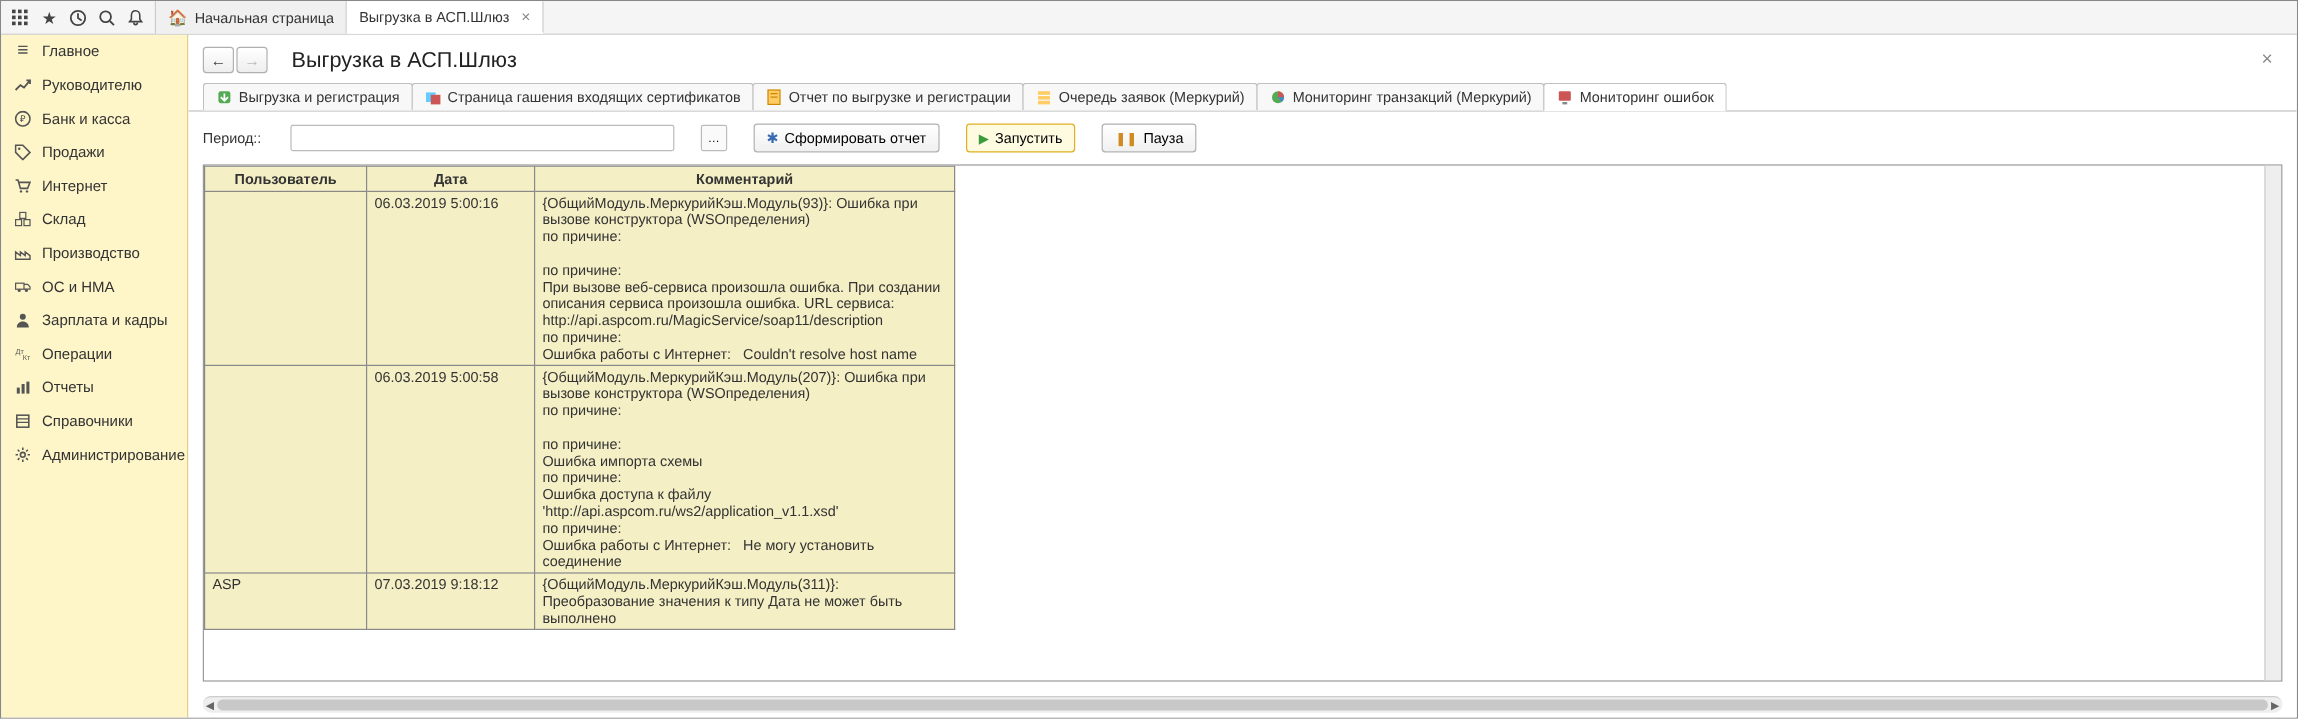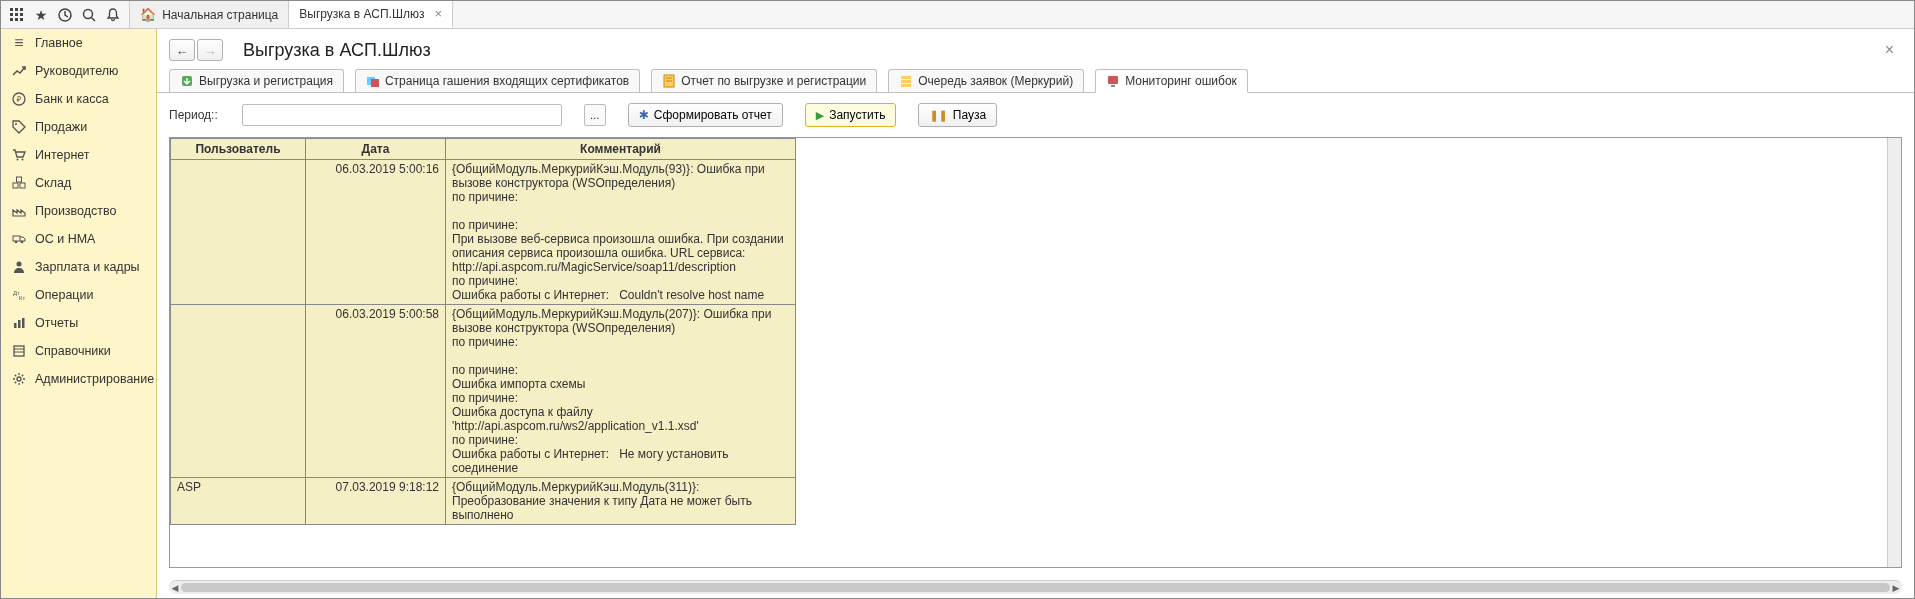--- a/index.html
+++ b/index.html
@@ -30,21 +30,21 @@
 
 .content { flex: 1; display: flex; flex-direction: column; overflow: hidden; background: #fff; }
 .content-header { display: flex; align-items: center; padding: 10px 12px 8px 12px; gap: 20px; }
 .nav-buttons { display: flex; gap: 2px; }
 .nav-btn { width: 26px; height: 22px; border: 1px solid #b0b0b0; background: linear-gradient(#fff,#eee); border-radius: 3px; display: flex; align-items: center; justify-content: center; cursor: pointer; font-size: 13px; color: #444; }
 .nav-btn:last-child { color: #bbb; }
 .page-title { font-size: 18px; font-weight: normal; color: #222; }
 .close-x { margin-left: auto; margin-right: 8px; font-size: 16px; color: #888; cursor: pointer; }
 
 
-.inner-tabs { display: flex; border-bottom: 1px solid #c0c0c0; padding: 0 12px; gap: 12px; }
+.inner-tabs { display: flex; border-bottom: 1px solid #c0c0c0; padding: 0 12px; gap: 0; }
 .inner-tab { display: flex; align-items: center; gap: 5px; padding: 4px 10px; border: 1px solid #c0c0c0; border-bottom: none; background: #f8f8f8; border-radius: 3px 3px 0 0; cursor: pointer; margin-right: -1px; position: relative; white-space: nowrap; }
 .inner-tab.active { background: #fff; z-index: 2; border-bottom: 1px solid #fff; margin-bottom: -1px; justify-content: center; }
 .inner-tab-icon { width: 14px; height: 14px; display:inline-flex; align-items:center; justify-content:center; }
 .inner-tab-icon svg { width: 14px; height: 14px; }
 
 
 .controls-row { display: flex; align-items: center; gap: 22px; padding: 10px 12px; }
 .ctrl-label { color: #333; margin-right: 2px; }
 .period-input { width: 320px; height: 22px; border: 1px solid #bbb; border-radius: 2px; padding: 0 4px; }
 .dots-btn { width: 22px; height: 22px; border: 1px solid #bbb; background: #fafafa; border-radius: 2px; cursor: pointer; display:flex;align-items:center;justify-content:center; font-size:10px; }
@@ -53,21 +53,21 @@
 .play-icon { color: #3a9b3a; font-size: 11px; }
 .pause-icon { color: #d08a20; font-size: 11px; }
 .gear-icon { color: #3a6ab0; }
 
 
 .table-wrap { flex: 1; margin: 0 12px 12px 12px; border: 1px solid #999; overflow: auto; position: relative; background:#fff;}
 .err-table { border-collapse: collapse; width: auto; font-size: 12px; }
 .err-table th { background: #f5efc5; border: 1px solid #888; padding: 3px 6px; font-weight: bold; text-align: center; }
 .err-table td { background: #f5efc5; border: 1px solid #888; padding: 2px 6px; vertical-align: top; white-space: pre-wrap; }
 .col-user { width: 135px; }
-.col-date { width: 140px; text-align: right; }
+.col-date { width: 140px; }
 .col-comment { width: 350px; }
 
 
 .bottom-scroll { height: 14px; background: #eee; border-top: 1px solid #ccc; margin: 0 12px 4px 12px; position: relative; border-radius: 7px;}
 .bottom-scroll-thumb { position:absolute; left:12px; right:12px; top:2px; bottom:2px; background:#c8c8c8; border-radius:5px;}
 .scroll-arrow { position:absolute; top:0; bottom:0; width:12px; display:flex; align-items:center; justify-content:center; font-size:9px; color:#666;}
 .scroll-arrow.right{ right:0;} .scroll-arrow.left{left:0;}
 .vscroll { width:14px; background:#eee; border-left:1px solid #ccc; position:absolute; right:0; top:0; bottom:0;}
 </style>
 </head>
@@ -284,20 +284,30 @@
         </div>
         <div class="inner-tab">
           <span class="inner-tab-icon">
               <svg viewBox="0 0 14 14">
                 <rect x="2" y="2" width="10" height="3" fill="#fc6"></rect>
                 <rect x="2" y="6" width="10" height="3" fill="#fc6"></rect>
                 <rect x="2" y="10" width="10" height="3" fill="#fc6"></rect>
               </svg>
             </span>
           <span>Очередь заявок (Меркурий)</span>
+        </div>
+        <div class="inner-tab">
+          <span class="inner-tab-icon">
+              <svg viewBox="0 0 14 14">
+                <circle cx="7" cy="7" r="5" fill="#5a5"></circle>
+                <path d="M7 7V2a5 5 0 015 5z" fill="#c55"></path>
+                <path d="M7 7h5a5 5 0 01-2 4z" fill="#48c"></path>
+              </svg>
+            </span>
+          <span>Мониторинг транзакций (Меркурий)</span>
         </div>
         <div class="inner-tab active">
           <span class="inner-tab-icon">
               <svg viewBox="0 0 14 14">
                 <rect x="2" y="2" width="10" height="8" fill="#c55" rx="1"></rect>
                 <rect x="5" y="11" width="4" height="2" fill="#888"></rect>
               </svg>
             </span>
           <span>Мониторинг ошибок</span>
         </div>

